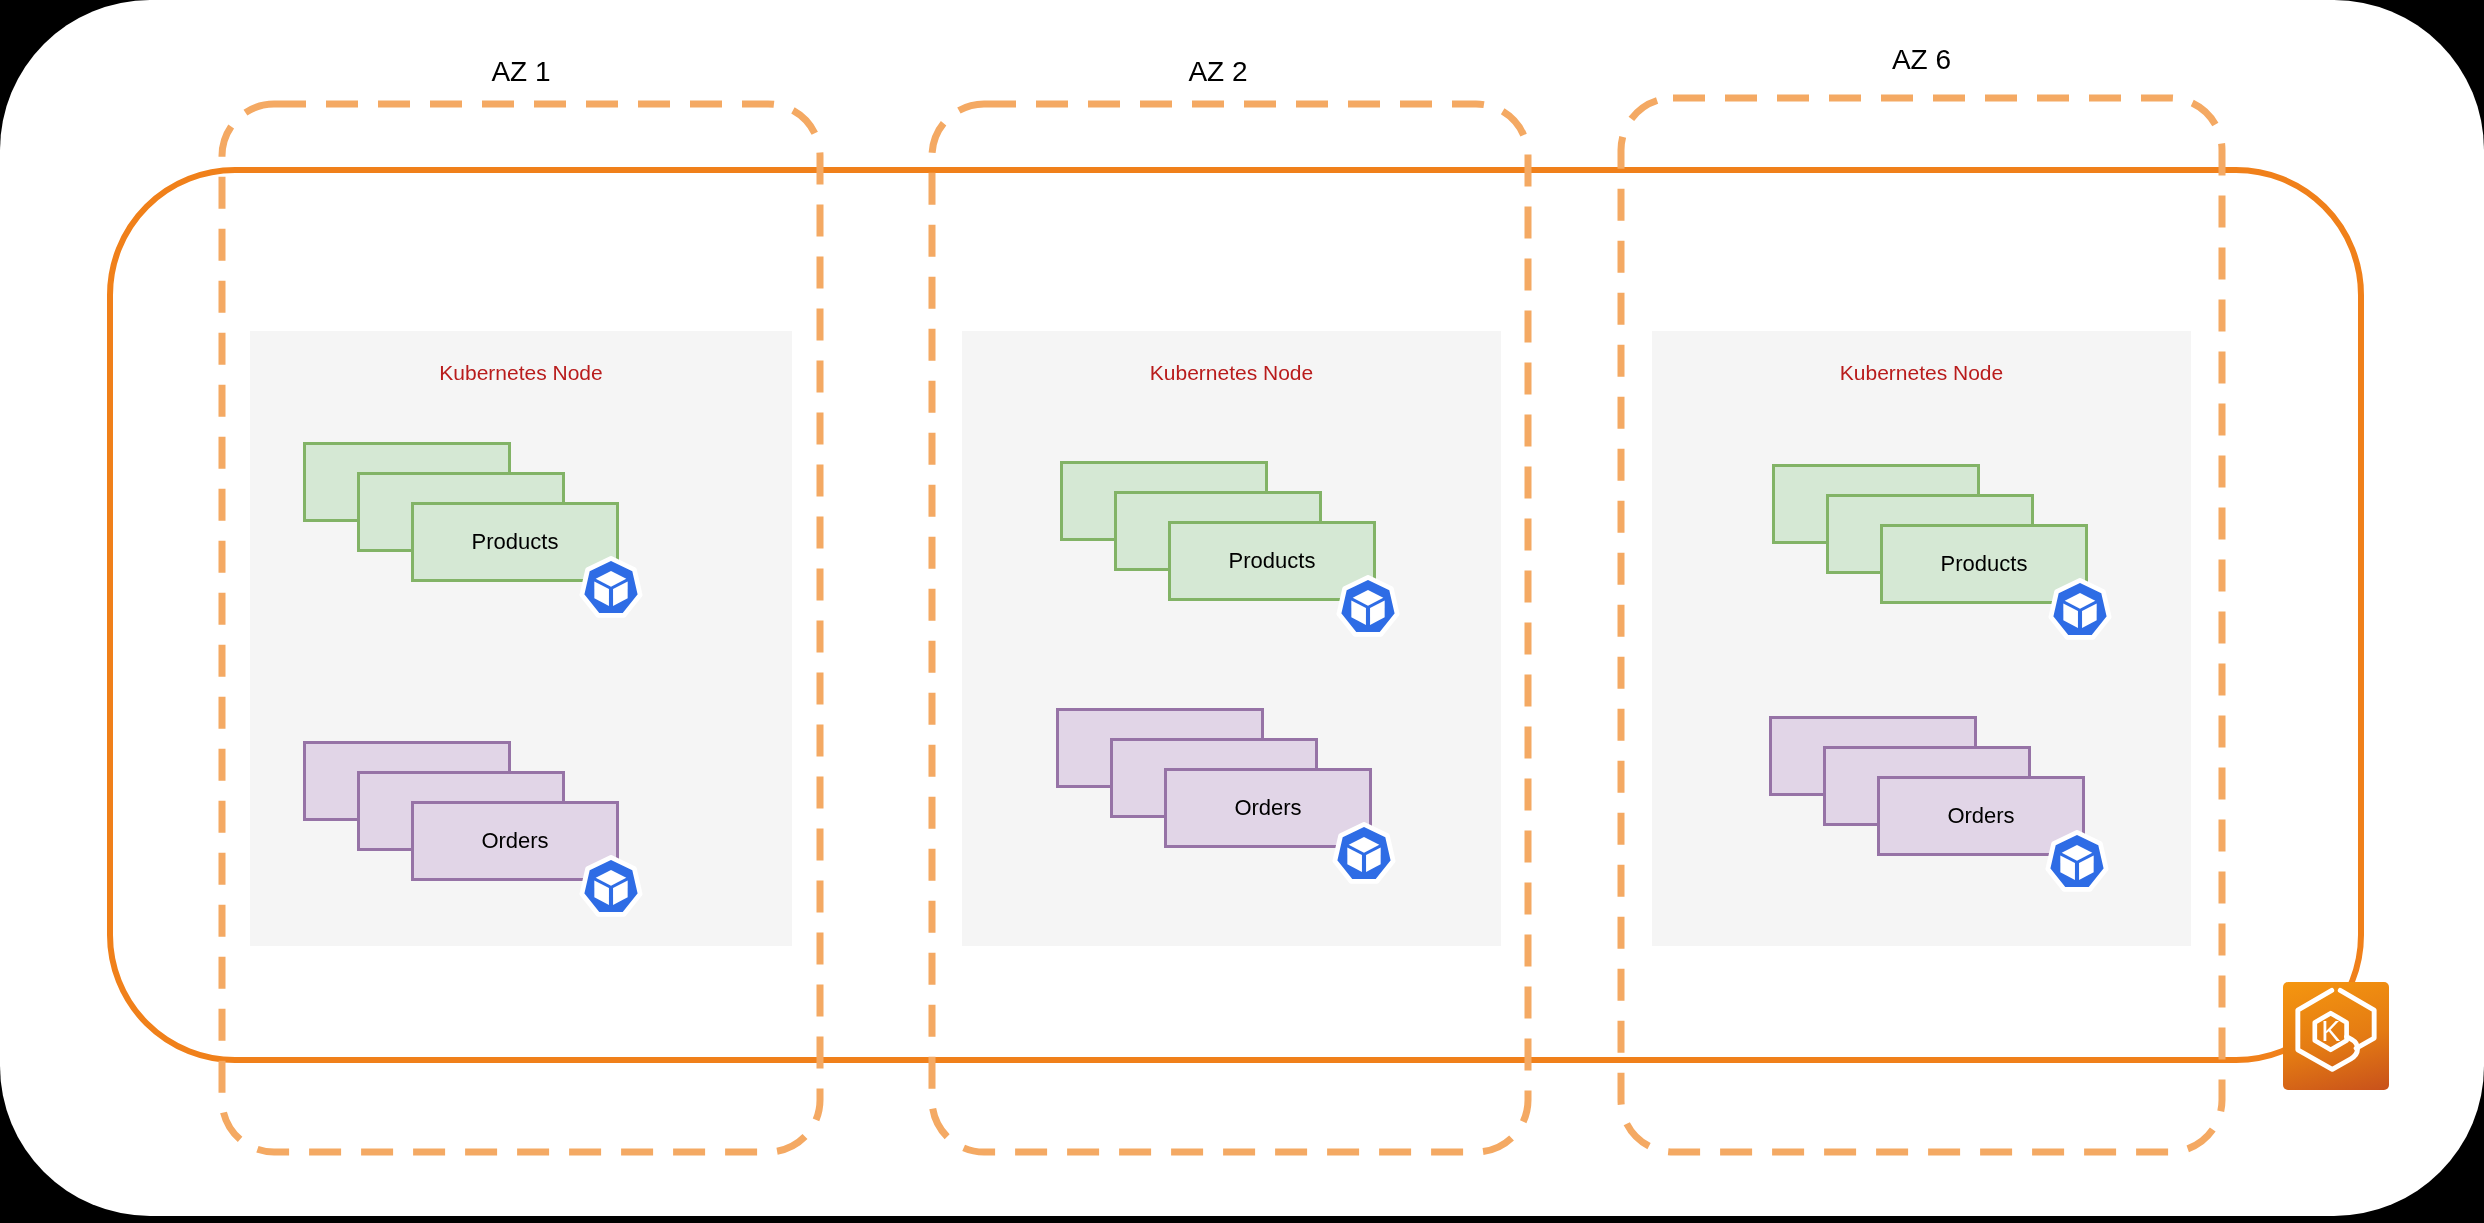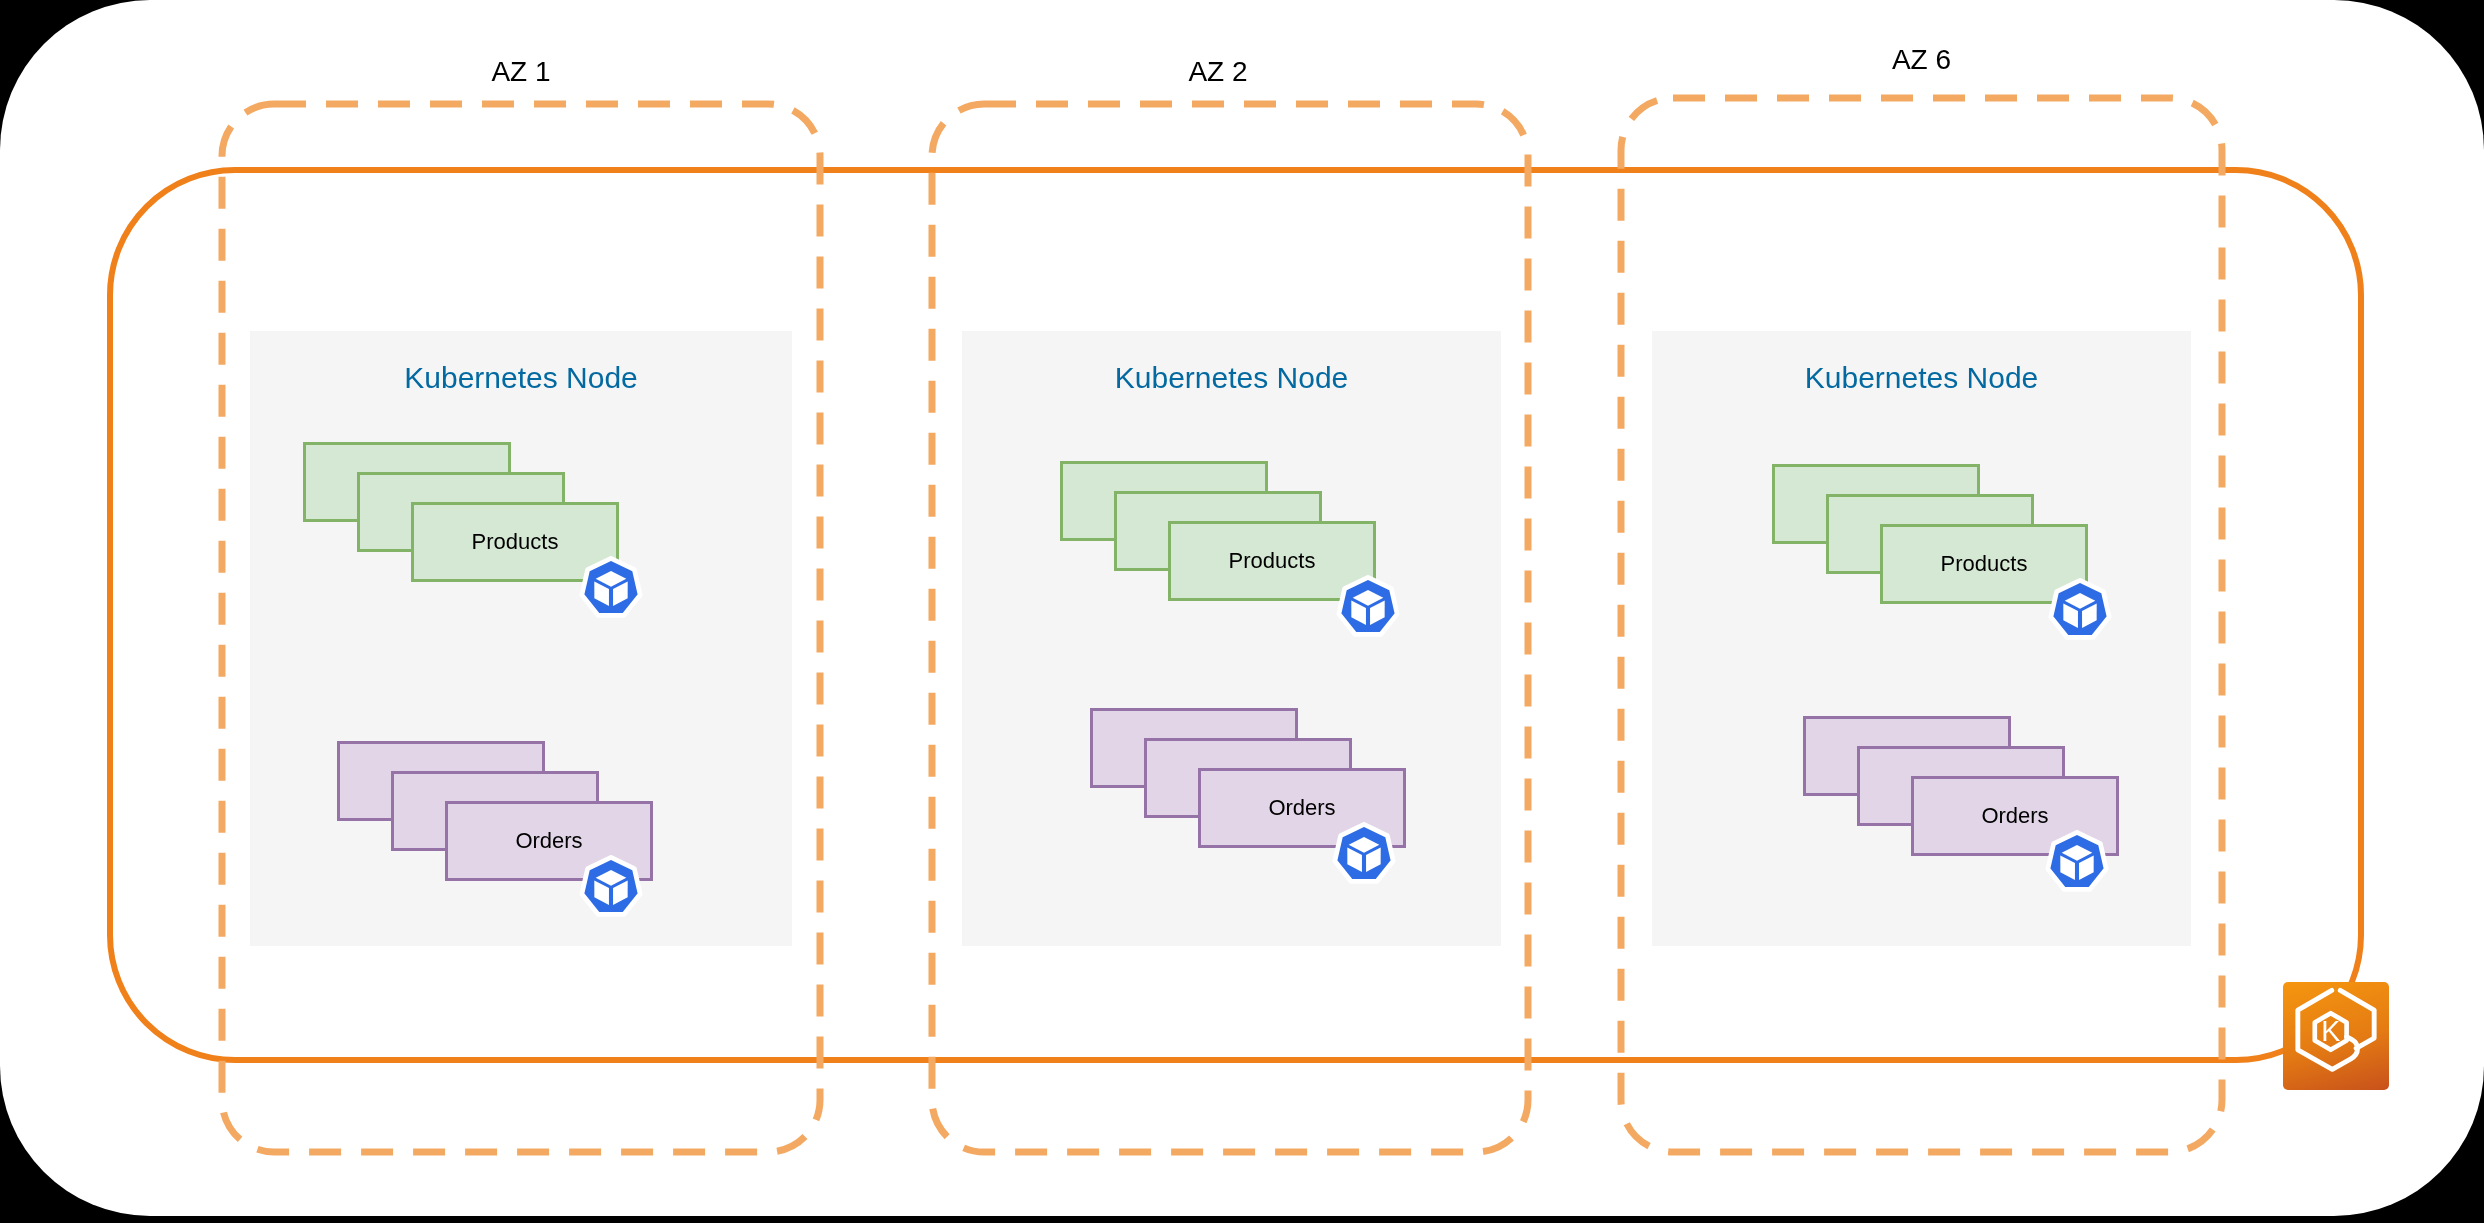--- a/index.html
+++ b/index.html
@@ -10,29 +10,29 @@
 
   .az-label{position:absolute;z-index:3;text-align:center;font-size:28px;color:#000;}
   .lbl-az1{left:222px;top:56px;width:598px;}
   .lbl-az2{left:920px;top:56px;width:596px;}
   .lbl-az3{left:1621px;top:44px;width:601px;}
 
   .node{position:absolute;z-index:3;background:#F5F5F5;}
   .node-1{left:250px;top:331px;width:542px;height:615px;}
   .node-2{left:962px;top:331px;width:539px;height:615px;}
   .node-3{left:1652px;top:331px;width:539px;height:615px;}
-  .node-title{margin:0;padding-top:30px;text-align:center;font-size:30px;font-weight:400;color:#0369a1;}
+  .node-title{margin:0;padding-top:30px;text-align:center;font-size:21px;font-weight:400;color:#b91c1c;}
 
   .stack{position:absolute;z-index:4;width:316px;height:140px;}
   .layer{position:absolute;width:208px;height:80px;box-sizing:border-box;border:3px solid;}
   .layer.p1{left:0;top:0;}
   .layer.p2{left:54px;top:30px;}
   .layer.p3{left:108px;top:60px;display:flex;align-items:center;justify-content:center;}
   .green .layer{background:#D5E8D4;border-color:#82B366;}
-  .purple .layer{background:#E1D5E7;border-color:#9673A6;margin-left:34px;}
+  .purple .layer{background:#E1D5E7;border-color:#9673A6;}
   .pod-label{font-size:22px;color:#000;}
   .pod-icon{position:absolute;left:274px;top:111px;width:68px;height:68px;z-index:5;}
 
   .s1p{left:303px;top:442px;} .s1o{left:303px;top:741px;}
   .s2p{left:1060px;top:461px;} .s2o{left:1056px;top:708px;}
   .s3p{left:1772px;top:464px;} .s3o{left:1769px;top:716px;}
 
   .eks{position:absolute;left:2283px;top:982px;width:106px;height:108px;z-index:6;border-radius:5px;
        background:linear-gradient(165deg,#F5960F 0%,#E47B13 55%,#C8511B 100%);}
   .eks svg{width:100%;height:100%;display:block;}

